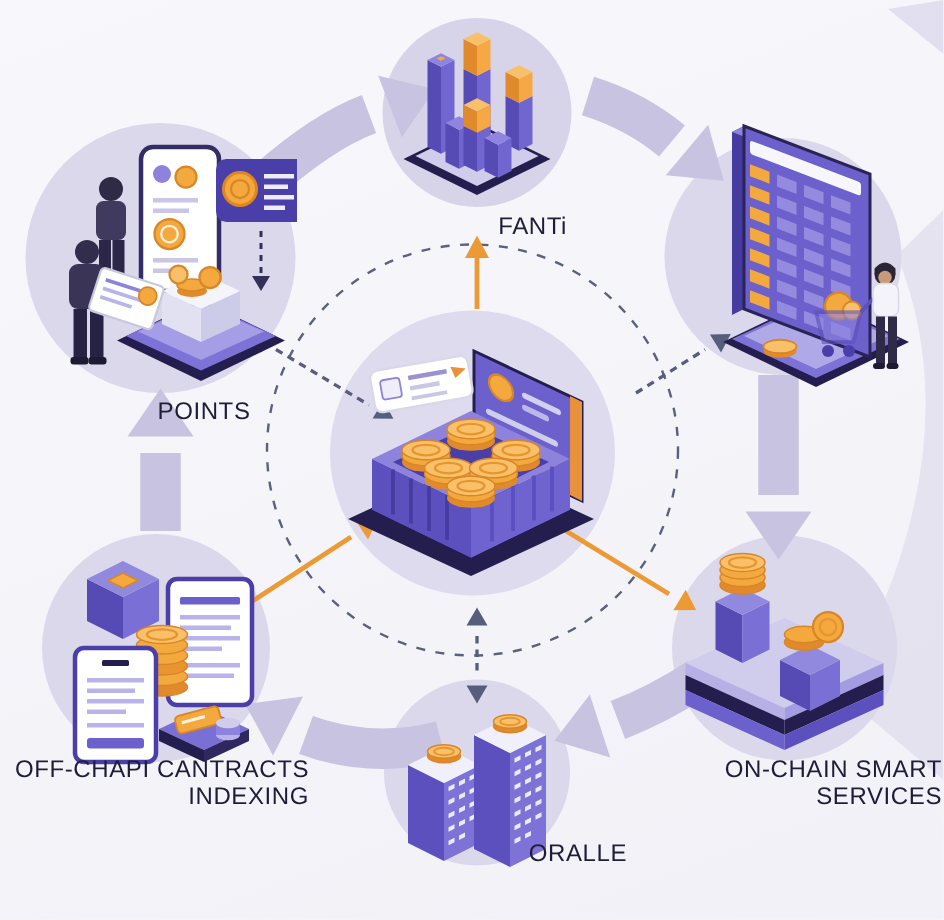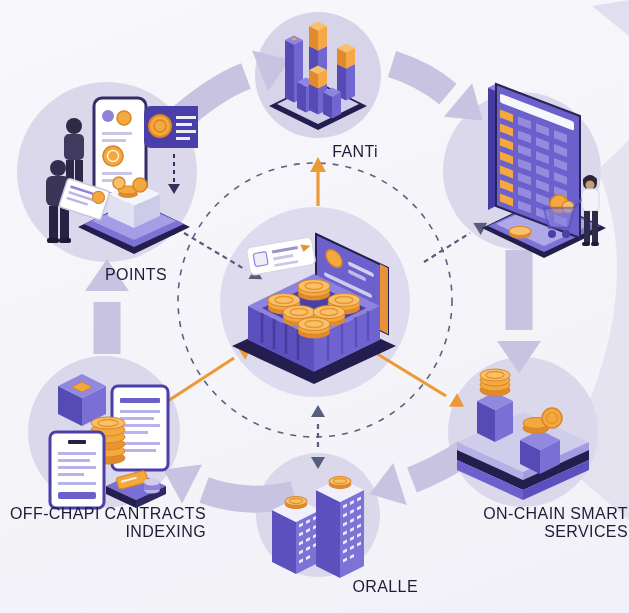--- a/index.html
+++ b/index.html
@@ -469,17 +469,17 @@
   <div class="label" style="left:47px;top:266px;width:120px">POINTS</div>
   <div class="label" style="left:258px;top:143px;width:120px">FANTi</div>
   <div class="label" style="left:6px;top:505px;width:200px">
     <div>OFF-CHAPI CANTRACTS</div>
     <div>INDEXING</div>
   </div>
   <div class="label" style="left:428px;top:505px;width:200px">
     <div>ON-CHAIN SMART</div>
     <div>SERVICES</div>
   </div>
-  <div class="label" style="left:218px;top:578px;width:200px">
+  <div class="label" style="left:218px;top:561px;width:200px">
     <div>ORALLE</div>
   </div>
 
 </div>
 
 </body></html>

